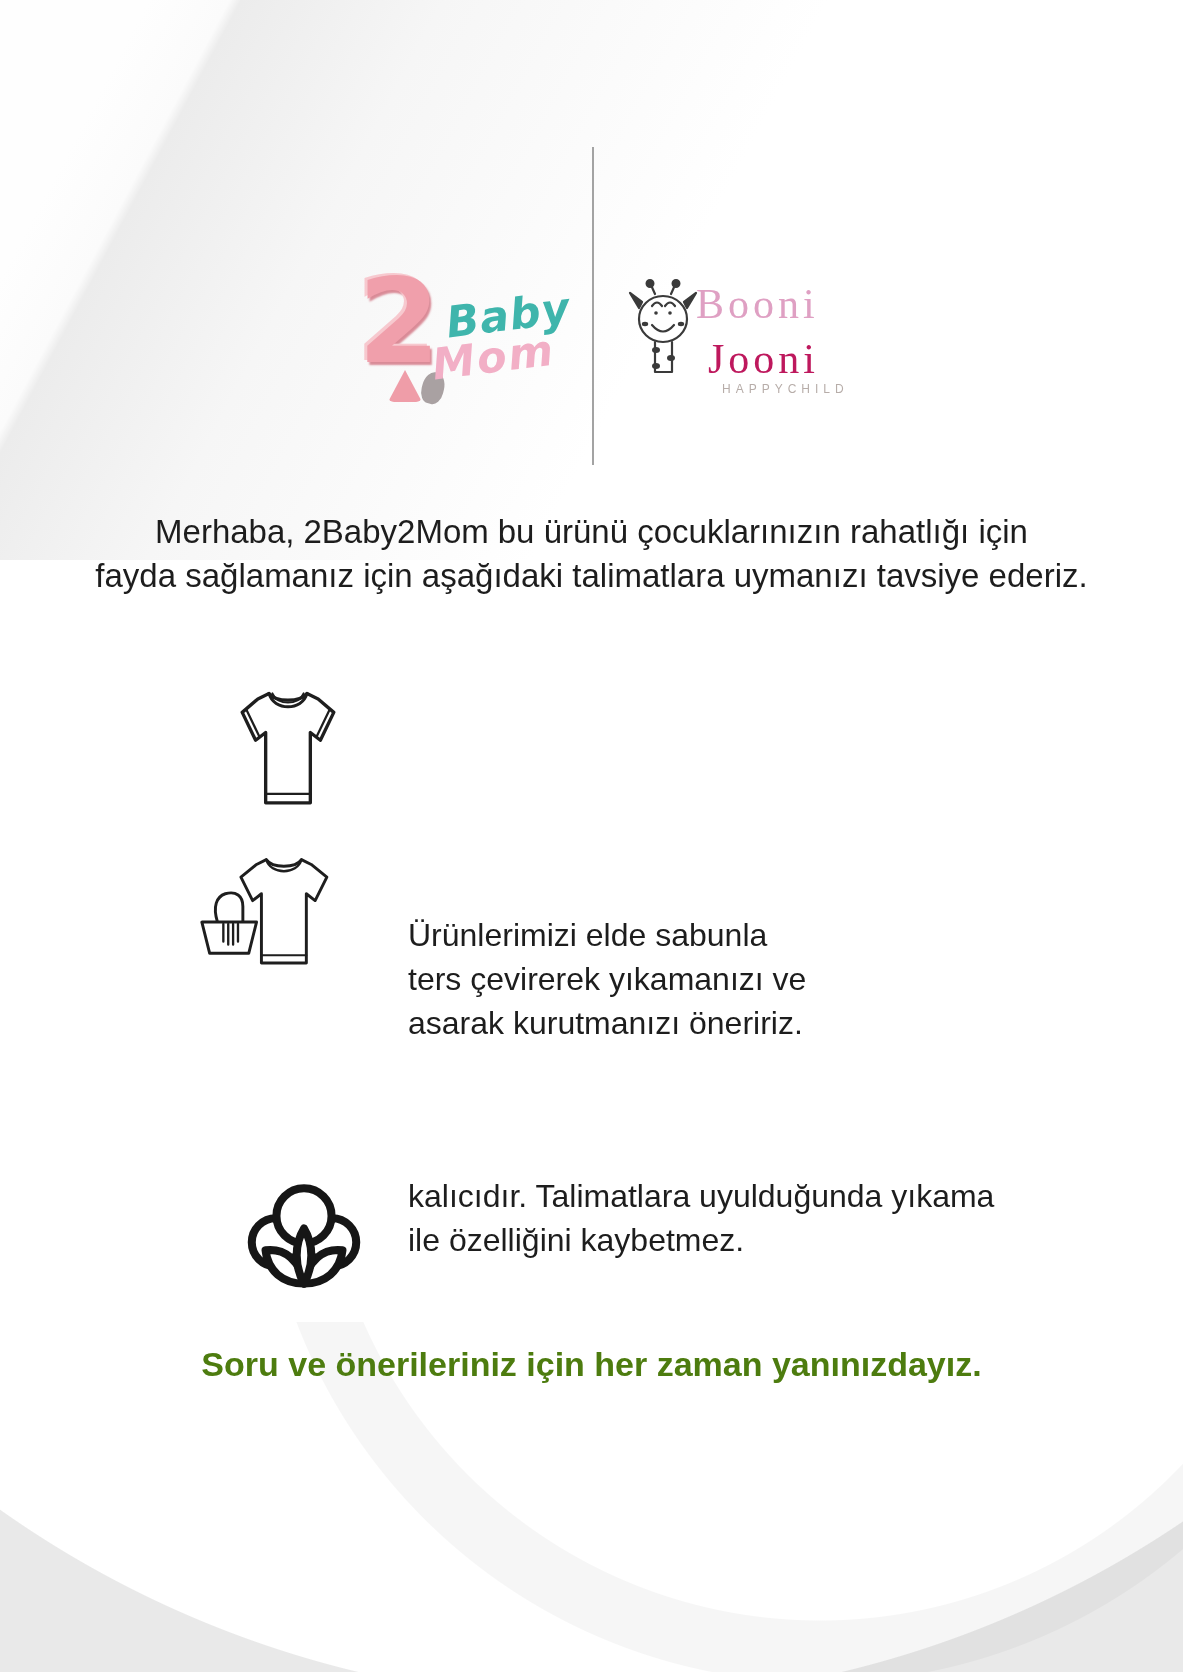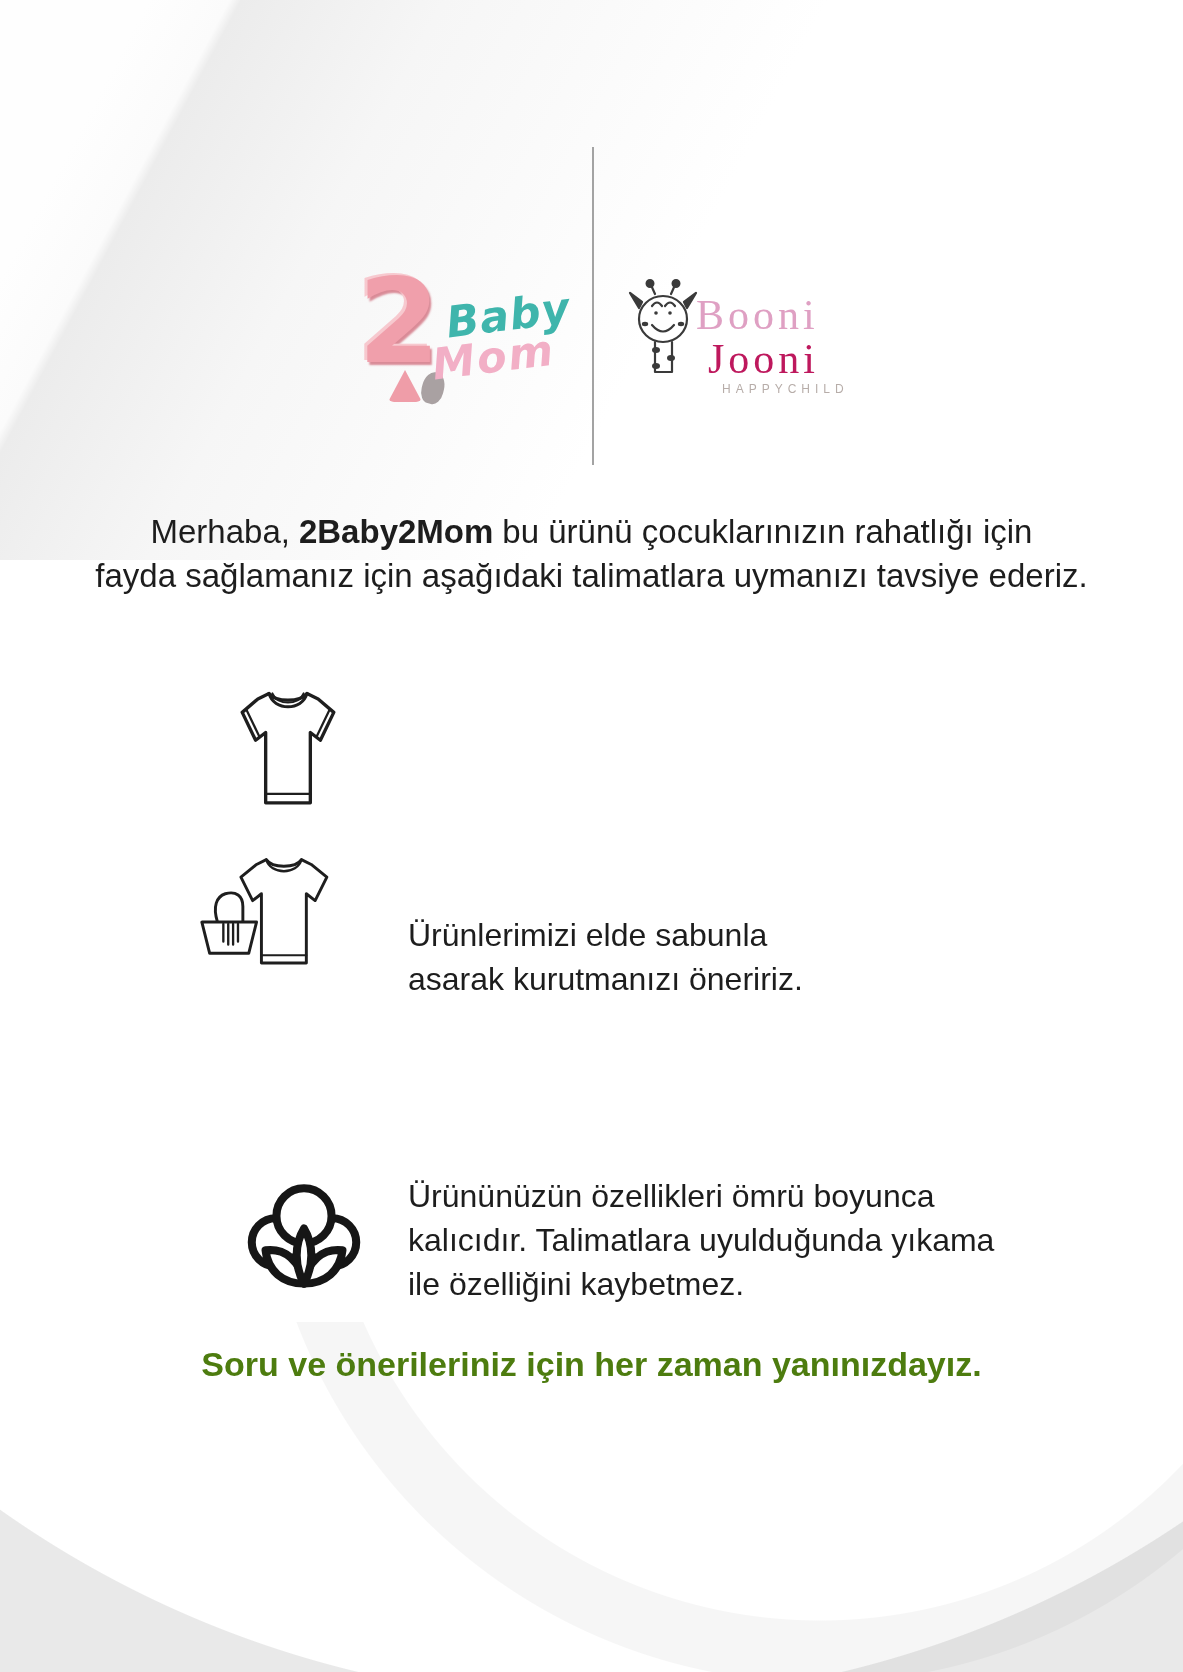--- a/index.html
+++ b/index.html
@@ -56,39 +56,39 @@
     background:#a9a1a2;border-radius:48% 48% 42% 42%;
     transform:rotate(14deg);
   }
   .logo-divider{
     position:absolute;left:592px;top:147px;width:2px;height:318px;
     background:#a3a3a3;
   }
   .logo-bj{position:absolute;left:628px;top:278px;width:300px;height:130px;}
   .giraffe{position:absolute;left:0;top:0;width:70px;height:116px;}
   .booni{
-    position:absolute;left:68px;top:16px;
+    position:absolute;left:68px;top:5px;
     font-family:"Liberation Serif",serif;
     font-size:42px;line-height:1;color:#dfa0c3;letter-spacing:4px;
   }
   .jooni{
     position:absolute;left:80px;top:60px;
     font-family:"Liberation Serif",serif;
     font-size:42px;line-height:1;color:#be185d;letter-spacing:4px;
   }
   .happychild{
     position:absolute;left:94px;top:104px;
     font-size:12px;letter-spacing:5px;color:#b7ada9;
   }
   
   .intro{
     position:absolute;left:30px;top:510px;width:1123px;
     text-align:center;font-size:33px;line-height:44px;color:#1d1d1d;
   }
-  .intro .brand{font-weight:bold;margin:16px 9px;}
+  .intro .brand{font-weight:normal;margin:16px 9px;}
   
   .icon-box{position:absolute;}
   .icon-box svg{width:100%;height:100%;display:block;}
   .care-text{
     position:absolute;left:408px;
     font-size:32px;line-height:44px;color:#1d1d1d;text-align:left;
   }
   
   .footer{
     position:absolute;left:0;top:1342px;width:100%;
@@ -167,37 +167,37 @@
         <path d="M72 22 C76 38 104 38 108 22" fill="none" stroke-width="2.4"></path>
         <path d="M67 120 L113 120" fill="none" stroke-width="2"></path>
         <path d="M22 86 C17 70 21 60 30 57 C41 54 48 59 48 70 L48 86" fill="#ffffff" stroke-width="3"></path>
         <path d="M6 86 L62 86 L54 118 L14 118 Z" fill="#ffffff" stroke-width="3"></path>
         <path d="M28 88 L28 106 M33 88 L33 109 M38 88 L38 109 M43 88 L43 106" fill="none" stroke-width="2.4"></path>
       </g>
     </svg>
   </div>
   <div class="care-text" style="top:913px;">
     <div>Ürünlerimizi elde sabunla</div>
+    <div>ters çevirerek yıkamanızı ve</div>
     <div>asarak kurutmanızı öneririz.</div>
   </div>
 
 
   <div class="icon-box" style="left:230px;top:1178px;width:148px;height:132px;">
     <svg viewBox="0 0 115 115">
       <g stroke="#161616" stroke-width="7" fill="#ffffff" stroke-linejoin="round" stroke-linecap="round">
         <circle cx="33" cy="56" r="21"></circle>
         <circle cx="82" cy="56" r="21"></circle>
         <circle cx="57.5" cy="33" r="24"></circle>
         <path d="M24 63 C41 61 54 72 57.5 92 C39 92 26 81 24 63 Z"></path>
         <path d="M91 63 C74 61 61 72 57.5 92 C76 92 89 81 91 63 Z"></path>
         <path d="M57.5 44 C66 58 66 76 57.5 92 C49 76 49 58 57.5 44 Z"></path>
       </g>
     </svg>
   </div>
   <div class="care-text" style="top:1174px;">
-    <div>Ürününüzün özellikleri ömrü boyunca</div>
     <div>kalıcıdır. Talimatlara uyulduğunda yıkama</div>
     <div>ile özelliğini kaybetmez.</div>
   </div>
 
   <div class="footer">Soru ve önerileriniz için her zaman yanınızdayız.</div>
 
 </div>
 
 </body></html>

